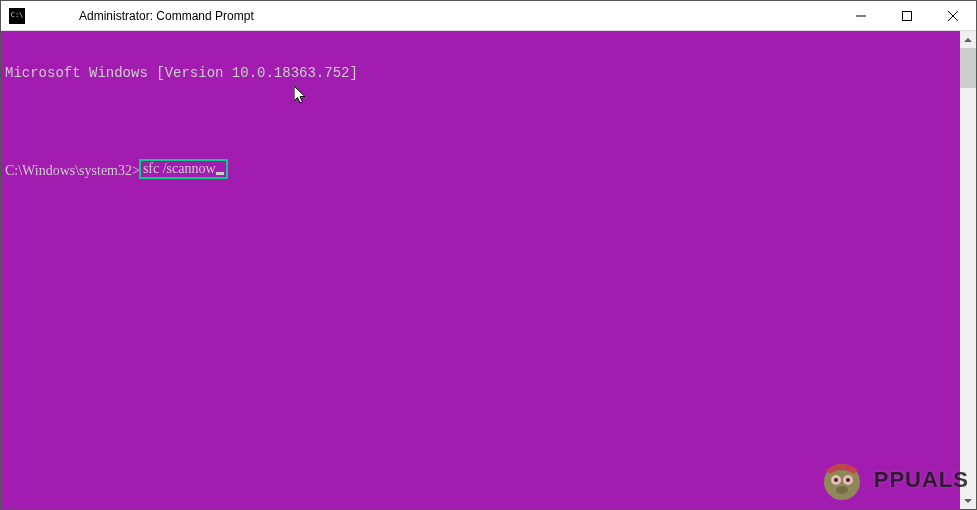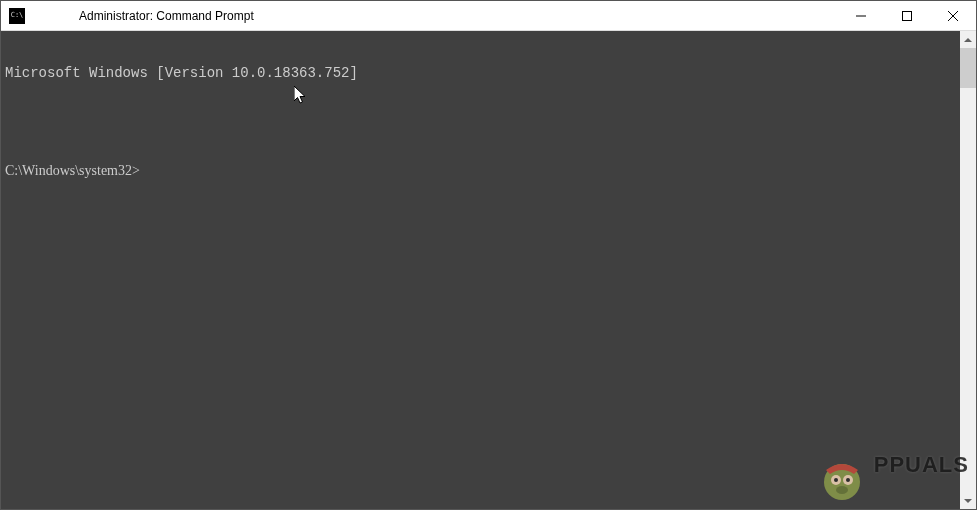--- a/index.html
+++ b/index.html
@@ -67,21 +67,21 @@
       color: #000;
       cursor: pointer;
     }
     .titlebar-btn svg {
       width: 10px;
       height: 10px;
     }
     .terminal-area {
       flex: 1;
       display: flex;
-      background: #404040;
+      background: #a21caf;
       position: relative;
     }
     .terminal-content {
       flex: 1;
       padding: 2px 4px;
       font-family: Consolas, 'Courier New', monospace;
       font-size: 14px;
       line-height: 16px;
       color: #ccc;
       white-space: pre;
@@ -147,21 +147,21 @@
       left: 294px;
       top: 86px;
       pointer-events: none;
       z-index: 100;
     }
     .watermark {
       position: absolute;
       right: 8px;
       bottom: 2px;
       display: flex;
-      align-items: flex-start;
+      align-items: center;
       gap: 4px;
       opacity: 0.85;
       pointer-events: none;
     }
     .watermark-icon {
       width: 56px;
       height: 56px;
       position: relative;
     }
     .watermark-text {
@@ -202,21 +202,21 @@
           </svg>
       </div>
     </div>
   </div>
 
   <div class="terminal-area">
     <div class="terminal-content">
       <span class="line">Microsoft Windows [Version 10.0.18363.752]</span>
       <span class="line"></span>
       <div class="prompt-line">
-        <span>C:\Windows\system32&gt;</span>
+        <span>C:\Windows\system32&gt;</span><span class="highlight-box"><span>sfc /scannow</span><span class="cursor-block"></span></span>
       </div>
     </div>
 
     <div class="scrollbar">
       <div class="scroll-btn">
         <svg width="8" height="4" viewBox="0 0 8 4">
             <polygon points="4,0 8,4 0,4" fill="currentColor"></polygon>
           </svg>
       </div>
       <div class="scroll-track">

